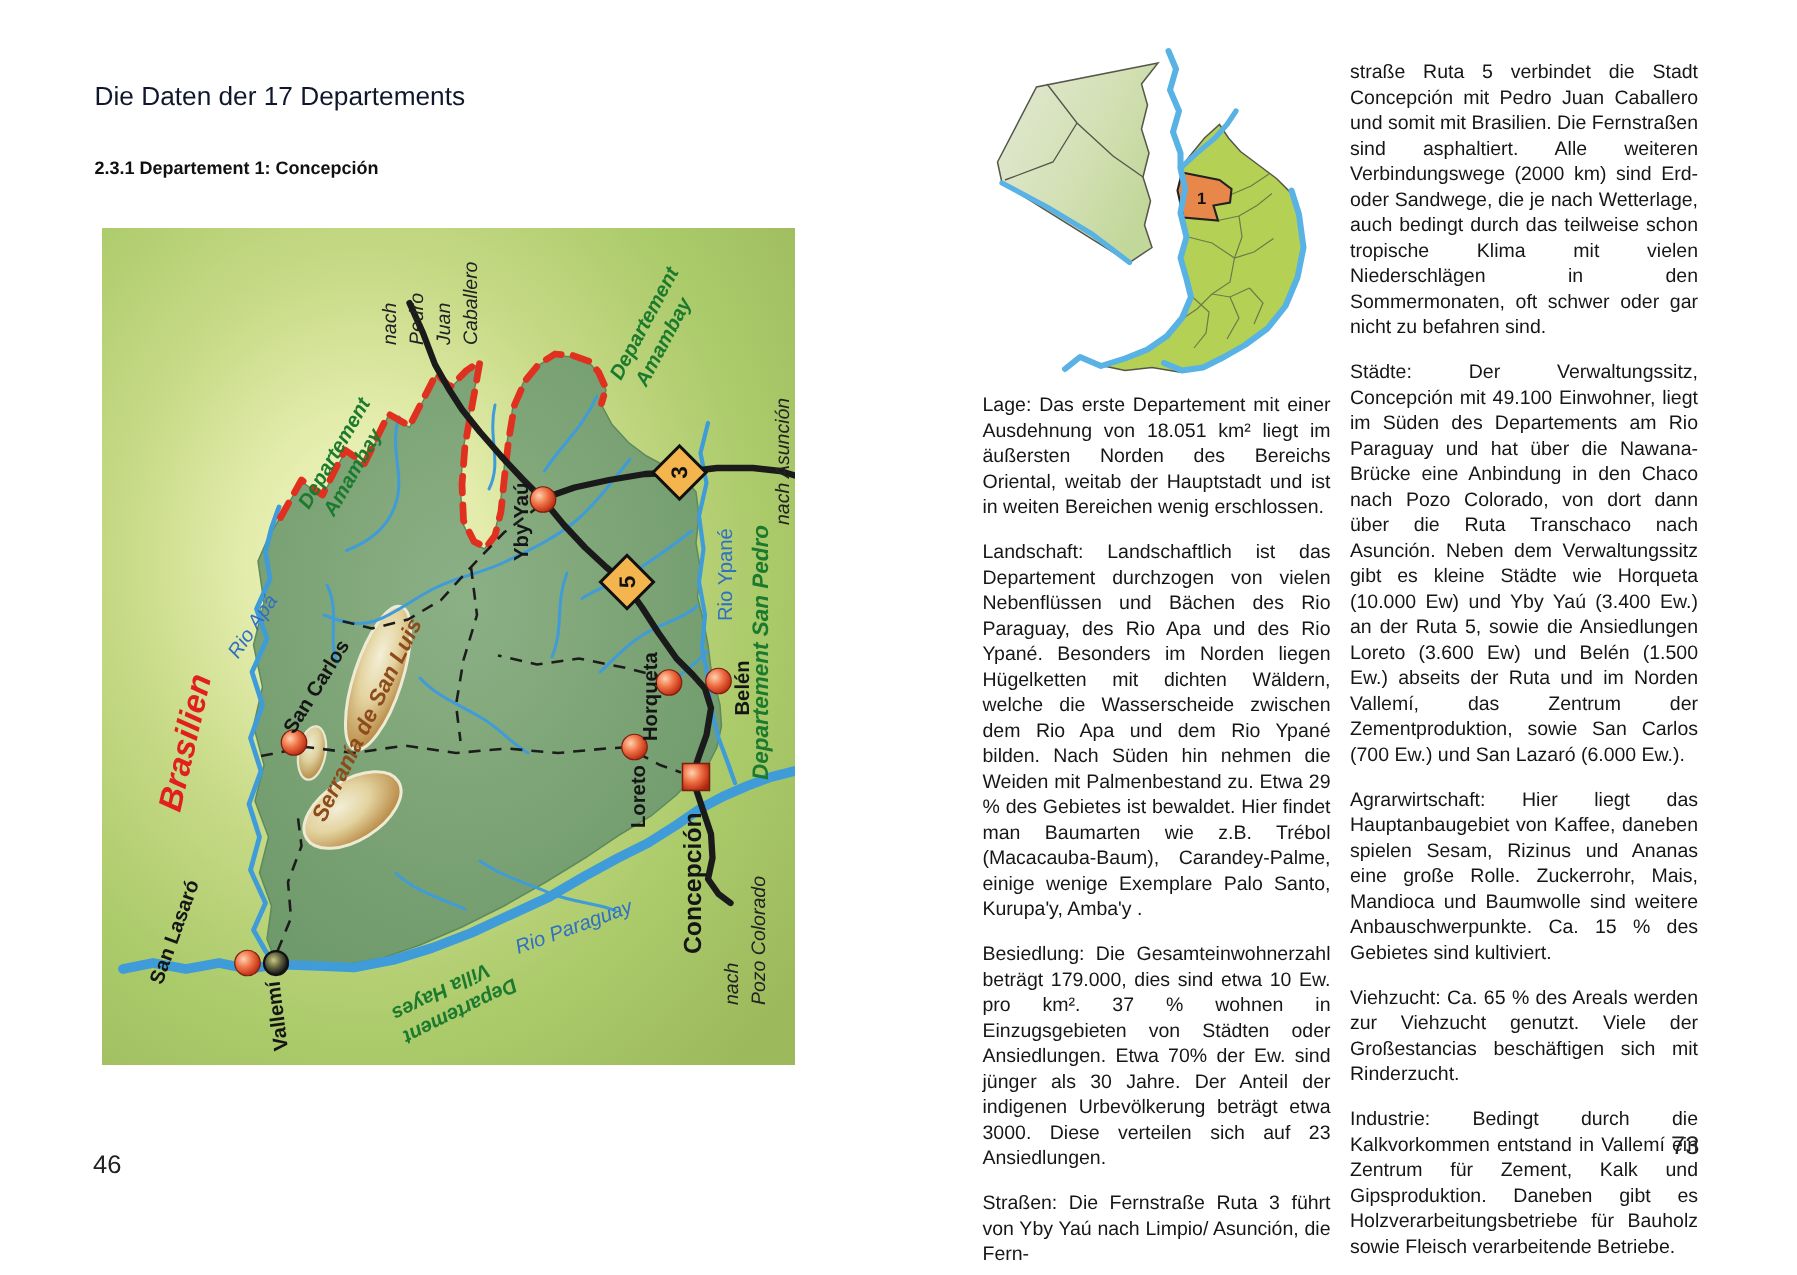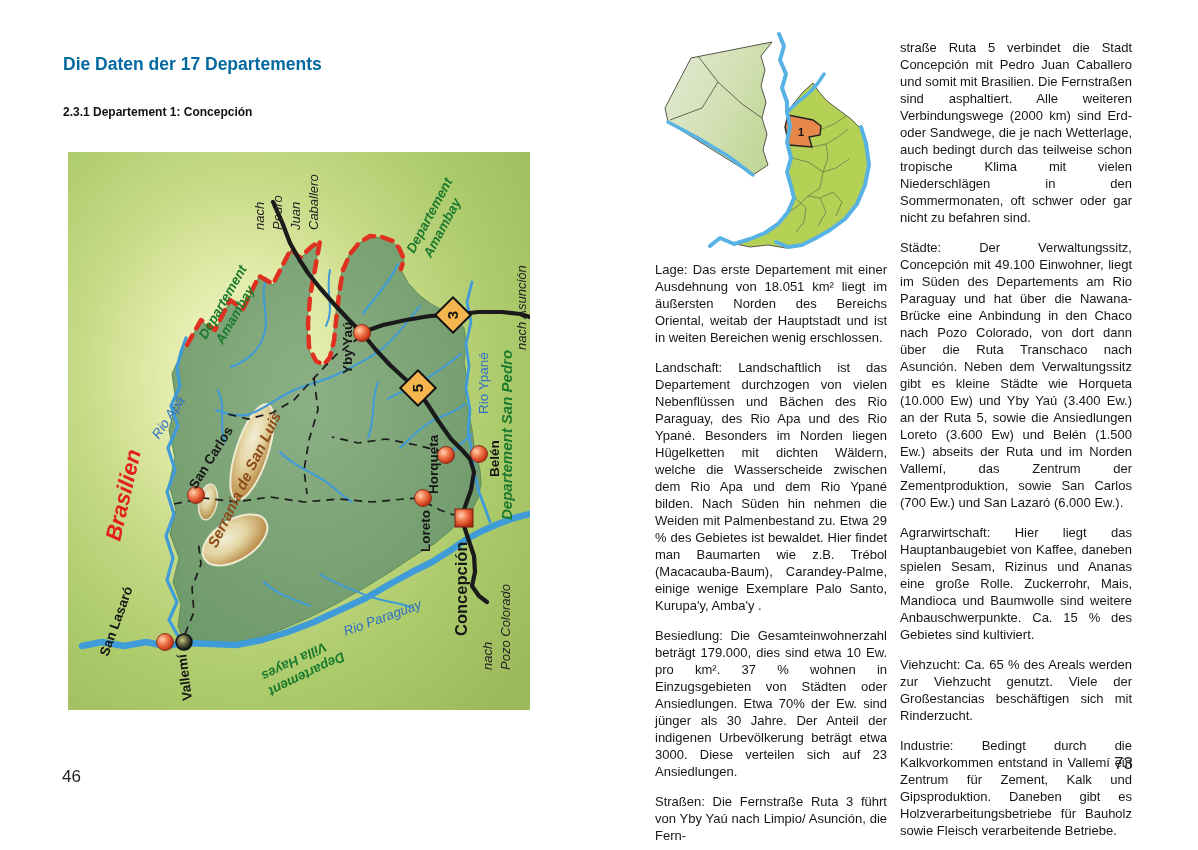--- a/index.html
+++ b/index.html
@@ -1,19 +1,19 @@
 <!DOCTYPE html>
 <html><head>
 <meta charset="utf-8">
 <style>
   html,body{margin:0;padding:0;background:#e8e8e8;}
   .sheet{position:relative;width:1198px;height:850px;background:#ffffff;
          font-family:"Liberation Sans",sans-serif;color:#161616;overflow:hidden;}
   .abs{position:absolute;}
-  h1.title{left:63px;top:54px;font-size:17.5px;font-weight:bold;margin:0;color:#0369a1;}
+  h1.title{left:63px;top:54px;font-size:17.5px;font-weight:normal;margin:0;color:#0f172a;}
   h2.subtitle{left:63px;top:105px;font-size:12px;font-weight:bold;margin:0;color:#111;}
   .col{position:absolute;width:232px;text-align:justify;font-size:13px;line-height:17px;}
   .col p{margin:0 0 13px 0;}
   .col b{font-weight:normal;}
   .pagenum{font-size:17px;color:#222;}
   svg text{font-family:"Liberation Sans",sans-serif;}
   .lbl-town{font-size:13.5px;font-weight:bold;fill:#151515;}
   .lbl-town-lg{font-size:16.5px;font-weight:bold;fill:#151515;}
   .lbl-region{font-size:13.5px;font-weight:bold;font-style:italic;fill:#1c7a2e;}
   .lbl-region-lg{font-size:15px;font-weight:bold;font-style:italic;fill:#1c7a2e;}

